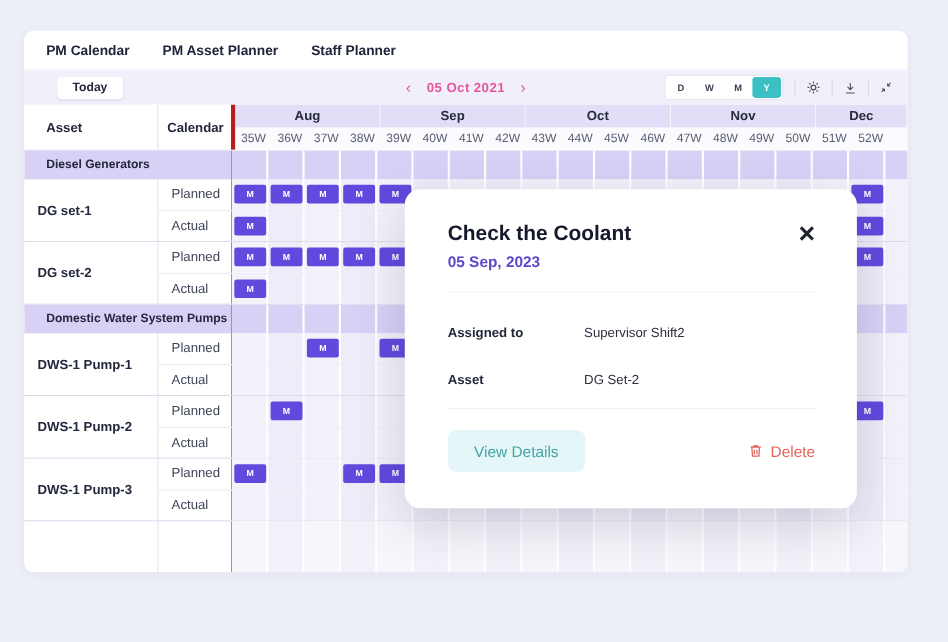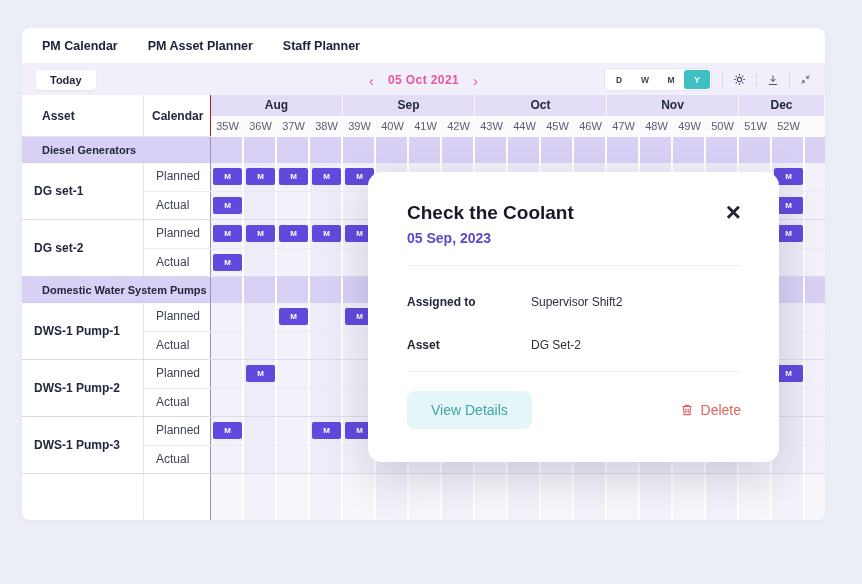--- a/index.html
+++ b/index.html
@@ -6,36 +6,36 @@
   html,body { width:862px; height:584px; background:#edeff7; font-family:"Liberation Sans", sans-serif; overflow:hidden; }
 
   .card { position:absolute; left:22px; top:28px; width:803px; height:492px; background:#fff; border-radius:8px; overflow:hidden; box-shadow:0 2px 10px rgba(70,70,120,.05); }
 
   
   .tabbar { height:36px; display:flex; align-items:center; gap:30px; padding-left:20px; border-bottom:1px solid #eceef6; background:#fff; }
   .tab { font-size:12.5px; font-weight:bold; color:#20243a; cursor:pointer; white-space:nowrap; }
 
   
   .toolbar { position:relative; height:31px; background:#f1f0fa; display:flex; align-items:center; padding:0 14px; }
-  .today-btn { margin-left:0; background:#fff; border:none; border-radius:4px; padding:4px 14px; font-size:11px; font-weight:bold; color:#23263a; font-family:inherit; box-shadow:0 1px 2px rgba(60,60,110,.08); cursor:pointer; }
+  .today-btn { margin-left:16px; background:#fff; border:none; border-radius:4px; padding:4px 14px; font-size:11px; font-weight:bold; color:#23263a; font-family:inherit; box-shadow:0 1px 2px rgba(60,60,110,.08); cursor:pointer; }
   .date-nav { position:absolute; left:50%; top:50%; transform:translate(-50%,-50%); display:flex; align-items:center; gap:14px; }
   .chev { color:#e8569d; font-size:15px; line-height:1; cursor:pointer; }
   .date-label { color:#e8569d; font-size:12px; font-weight:bold; letter-spacing:.4px; }
   .toolbar-right { margin-left:auto; display:flex; align-items:center; gap:10px; }
   .seg { display:flex; background:#fff; border:1px solid #e6e6f0; border-radius:4px; padding:1px; }
   .seg-btn { width:26px; height:19px; display:flex; align-items:center; justify-content:center; font-size:8.5px; font-weight:bold; color:#3c3f55; cursor:pointer; border-radius:3px; }
   .seg-btn.active { background:#3cc0c3; color:#fff; }
   .icon-sep { width:1px; height:14px; background:#d9d9e6; }
   .tool-icon { display:flex; align-items:center; cursor:pointer; }
 
   
   .table-header { display:flex; height:42px; border-bottom:1px solid #e7e5f1; }
   .asset-header { width:121px; padding-left:20px; font-size:12px; font-weight:bold; color:#23273c; line-height:42px; }
   .cal-header { width:67px; padding-left:8px; border-left:1px solid #e4e2ef; font-size:12px; font-weight:bold; color:#23273c; line-height:42px; }
-  .cal-col { width:615px; display:flex; flex-direction:column; border-left:1px solid #b91c1c; }
+  .cal-col { width:615px; display:flex; flex-direction:column; border-left:4px solid #b91c1c; }
   .months-row, .weeks-row { display:flex; height:21px; }
   .month-cell { height:21px; line-height:21px; text-align:center; font-size:12px; font-weight:bold; color:#262a40; background:#e4ddf8; border-right:1px solid #f7f5fd; }
   .week-cell { width:33px; height:21px; line-height:21px; text-align:center; font-size:11px; color:#595e73; background:#fbfbfe; }
 
   
   .grid { display:flex; width:615px; border-left:1px solid #9496ae; }
   .cell,.gcell,.fcell { width:33px; border-right:2px solid #fff; }
   .cell { background:#f3f2fa; } .cell.odd { background:#eeecf8; }
   .gcell { background:#d9d1f5; }
   .fcell { background:#f7f6fb; } .fcell.odd { background:#f3f1f9; }

